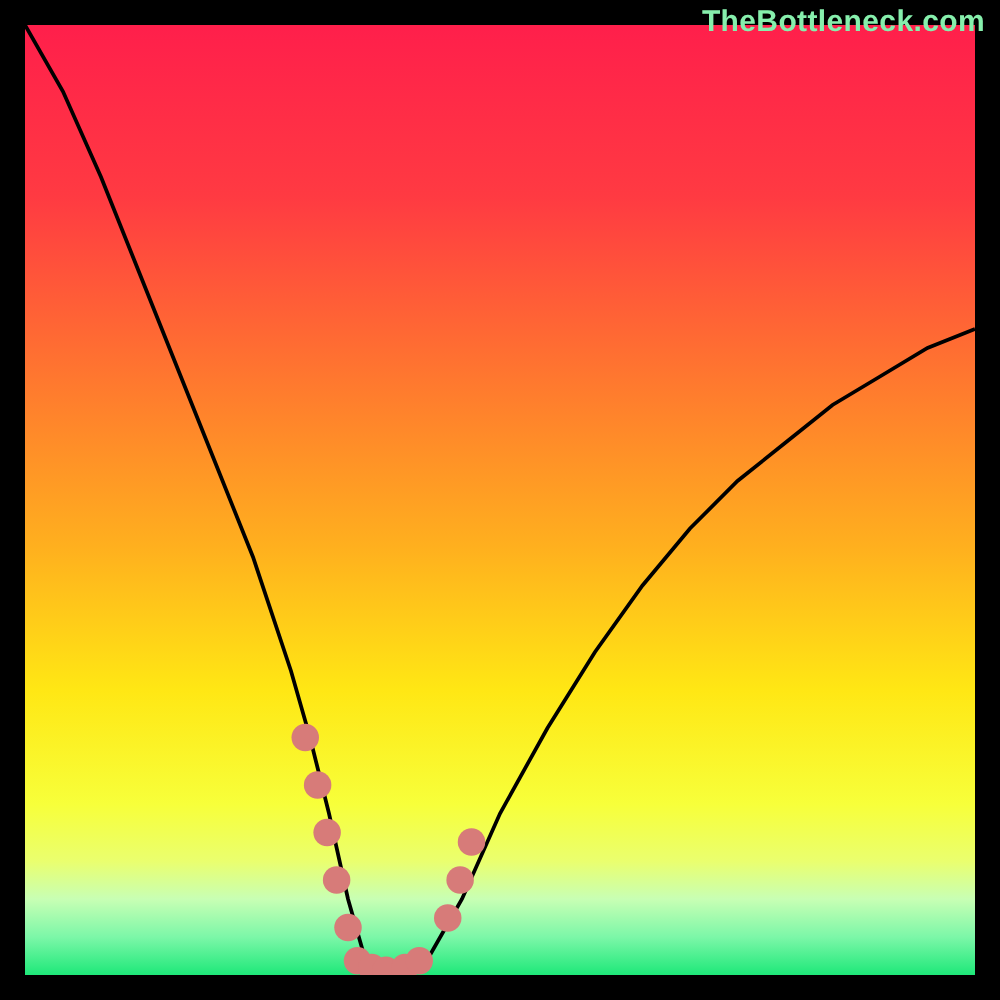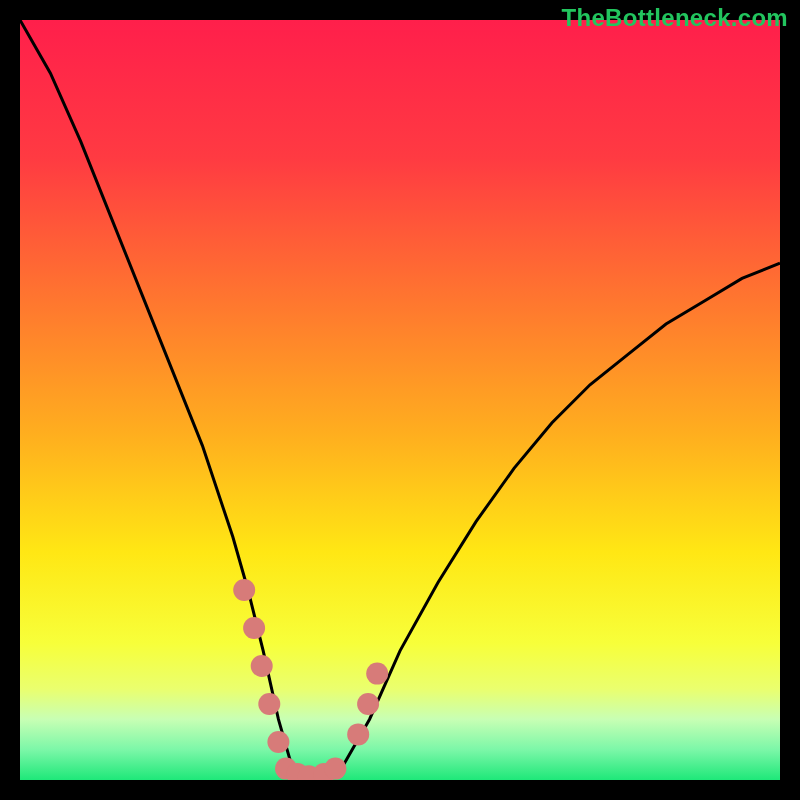--- a/index.html
+++ b/index.html
@@ -14,21 +14,21 @@
   .frame {
     position: relative;
     width: 800px;
     height: 800px;
     background: #000;
   }
   .watermark {
     position: absolute;
     top: 4px;
     right: 12px;
-    color: #22c55e;
+    color: #86efac;
     font-size: 24px;
     font-weight: 600;
     letter-spacing: 0.3px;
     z-index: 10;
     user-select: none;
     text-align: center;
   }
   svg {
     display: block;
   }

